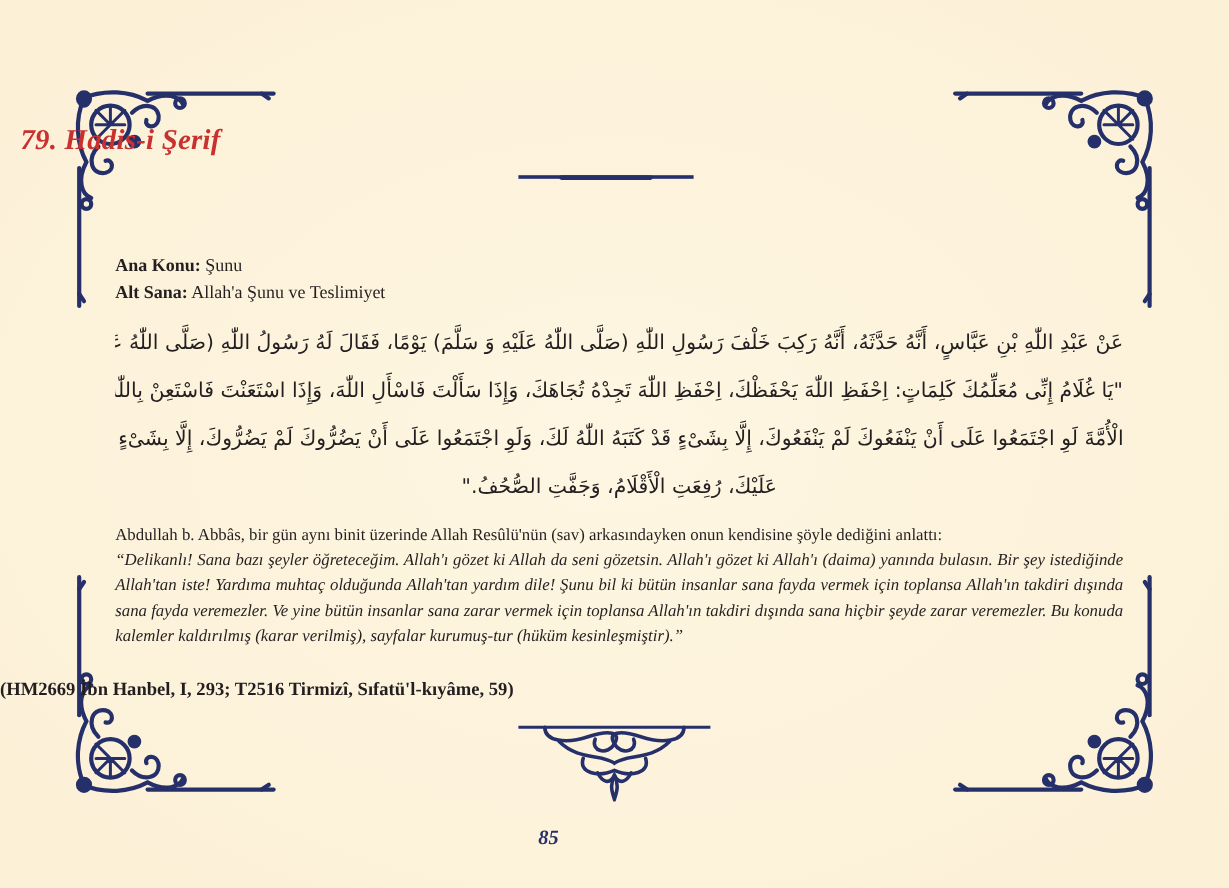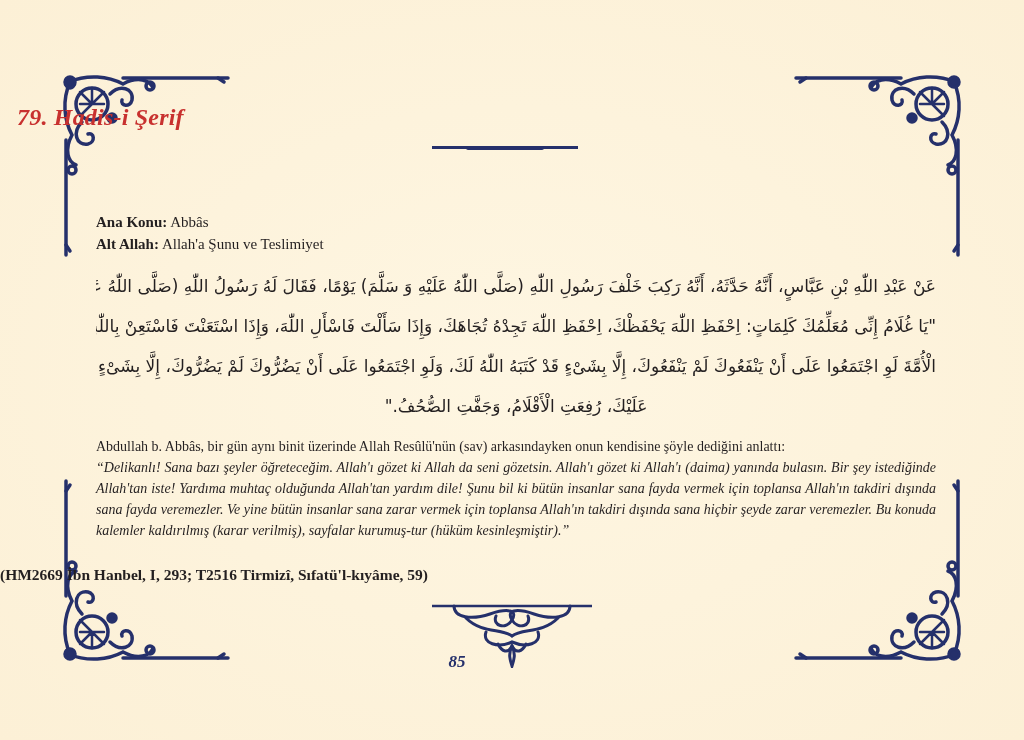--- a/index.html
+++ b/index.html
@@ -53,21 +53,21 @@
     }
     .translation .intro { display: block; }
     .translation .quote { font-style: italic; text-align: justify; display: block; }
     .source {
       position: absolute; left: 0; width: 1024px; top: 566px;
       text-align: left;
       font-family: "Liberation Serif", serif;
       font-weight: bold; font-size: 15.5px;
     }
     .page-number {
-      position: absolute; left: 0; width: 914px; top: 652px; text-align: center;
+      position: absolute; left: 0; width: 914px; top: 688px; text-align: center;
       font-family: "Liberation Serif", serif;
       font-style: italic; font-weight: bold; font-size: 17px; color: #25306b;
     }
   </style>
 </head>
 <body>
 
 <div class="page">
 
   <svg class="ornament" style="left:58px;top:70px" width="180" height="190" viewBox="0 0 180 190">
@@ -146,24 +146,24 @@
       <circle cx="54" cy="48" r="4" fill="#25306b"></circle>
     </g>
   </svg>
 
   <div class="title">79. Hadis-i Şerif</div>
   <div class="title-rule"></div>
 
   <div class="meta">
     <div>
       <b>Ana Konu:</b>
-      <span>Abbâs</span>
+      <span>Şunu</span>
     </div>
     <div>
-      <b>Alt Allah:</b>
+      <b>Alt Sana:</b>
       <span>Allah'a Şunu ve Teslimiyet</span>
     </div>
   </div>
 
   <div class="arabic" lang="ar">
     <span class="aline">عَنْ عَبْدِ اللّٰهِ بْنِ عَبَّاسٍ، أَنَّهُ حَدَّثَهُ، أَنَّهُ رَكِبَ خَلْفَ رَسُولِ اللّٰهِ (صَلَّى اللّٰهُ عَلَيْهِ وَ سَلَّمَ) يَوْمًا، فَقَالَ لَهُ رَسُولُ اللّٰهِ (صَلَّى اللّٰهُ عَلَيْهِ وَ سَلَّمَ):</span>
     <span class="aline">"يَا غُلَامُ إِنِّى مُعَلِّمُكَ كَلِمَاتٍ: اِحْفَظِ اللّٰهَ يَحْفَظْكَ، اِحْفَظِ اللّٰهَ تَجِدْهُ تُجَاهَكَ، وَإِذَا سَأَلْتَ فَاسْأَلِ اللّٰهَ، وَإِذَا اسْتَعَنْتَ فَاسْتَعِنْ بِاللّٰهِ، وَاعْلَمْ أَنَّ</span>
     <span class="aline">الْأُمَّةَ لَوِ اجْتَمَعُوا عَلَى أَنْ يَنْفَعُوكَ لَمْ يَنْفَعُوكَ، إِلَّا بِشَىْءٍ قَدْ كَتَبَهُ اللّٰهُ لَكَ، وَلَوِ اجْتَمَعُوا عَلَى أَنْ يَضُرُّوكَ لَمْ يَضُرُّوكَ، إِلَّا بِشَىْءٍ قَدْ كَتَبَهُ اللّٰهُ</span>
     <span class="aline last">عَلَيْكَ، رُفِعَتِ الْأَقْلَامُ، وَجَفَّتِ الصُّحُفُ."</span>
   </div>

